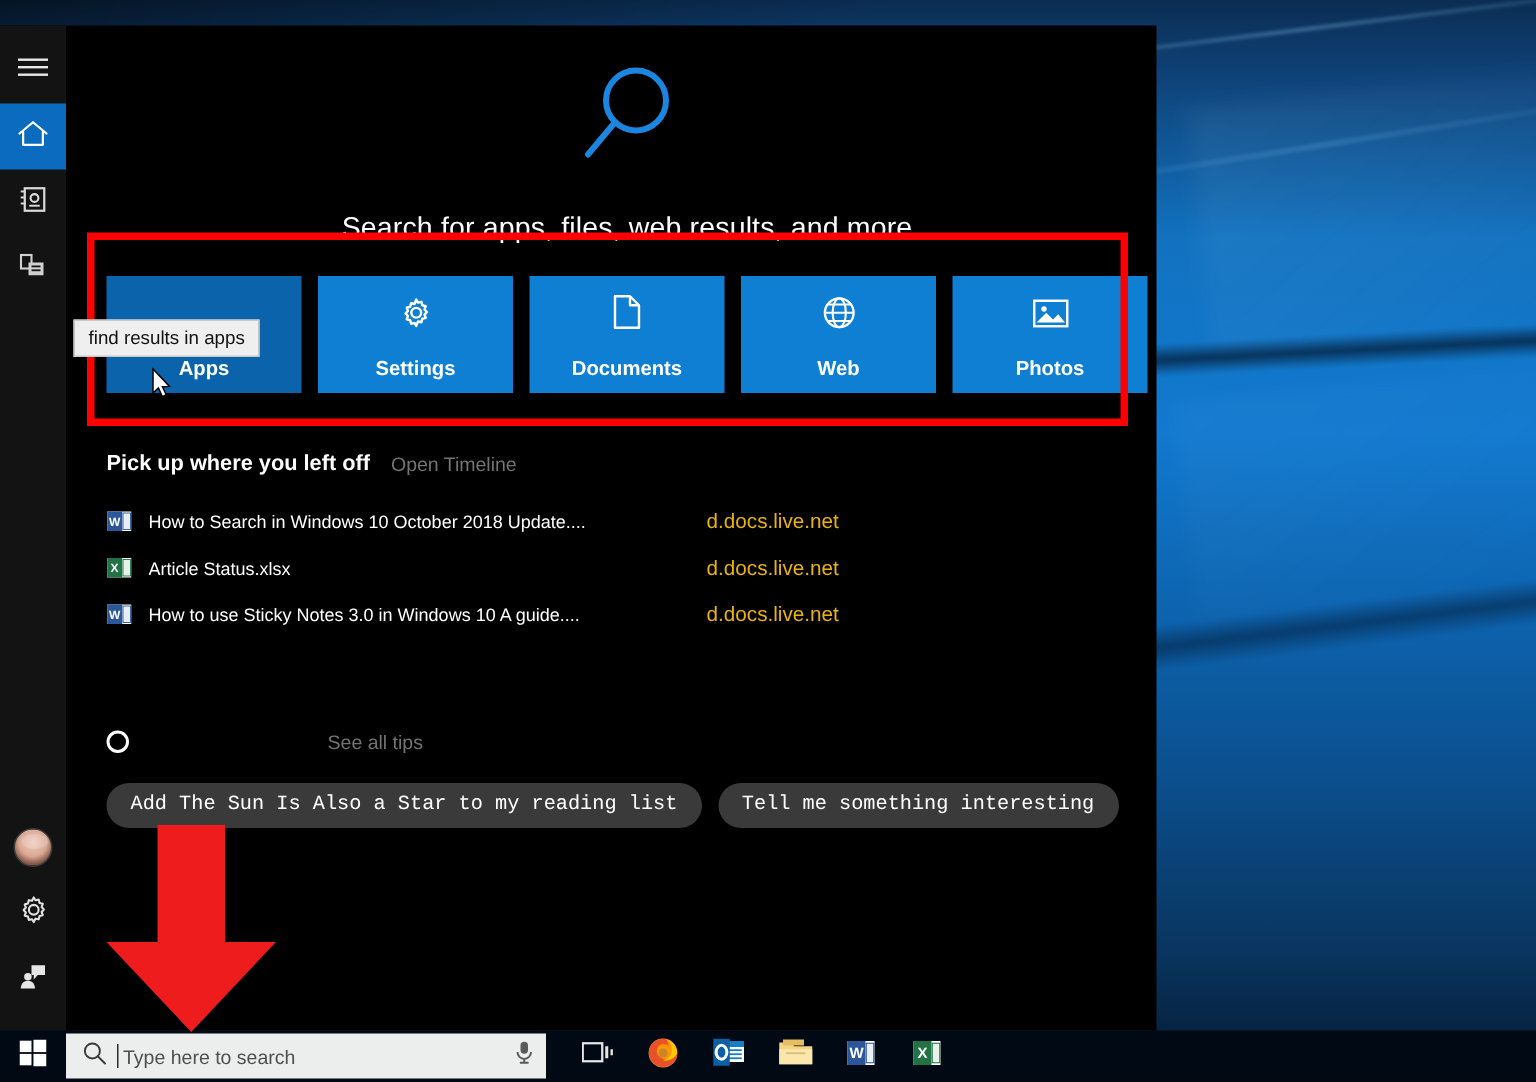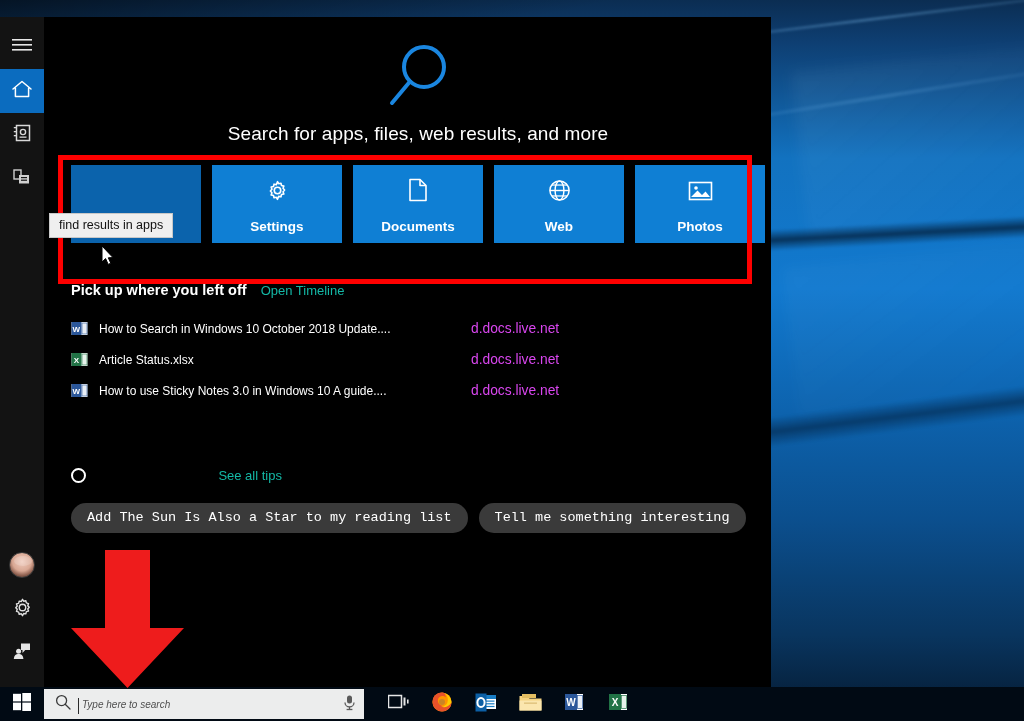--- a/index.html
+++ b/index.html
@@ -74,21 +74,21 @@
     content: ""; position: absolute; left: 4px; top: 3px; width: 18px; height: 10px;
     border-radius: 50%; background: rgba(255,255,255,0.18);
   }
 
   
   .content { flex: 1 1 auto; position: relative; }
 
   .hero { padding-top: 26px; text-align: center; }
   .hero-icon { display: block; margin: 0 auto; }
   .hero-text {
-    margin-top: 2px;
+    margin-top: 20px;
     color: #ffffff; font-size: 19px; font-weight: 400; letter-spacing: .1px;
   }
 
   
   .tiles {
     display: flex; gap: 11px;
     padding: 0 27px;
     margin-top: 20px;
   }
   .tile {
@@ -118,34 +118,34 @@
   
   .cursor { position: absolute; left: 101px; top: 245px; z-index: 10; }
 
   
   .section { padding: 0 27px; }
   .sec-head {
     display: flex; align-items: center; gap: 14px;
     color: #ffffff;
   }
   .sec-title { font-size: 14.5px; font-weight: bold; }
-  .sec-link { font-size: 13px; color: #14b8a6; }
+  .sec-link { font-size: 13px; color: #737373; }
 
   .timeline { margin-top: 15px; }
   .tl-row {
     display: flex; align-items: center;
     height: 31px;
   }
   .tl-icon { width: 17px; height: 17px; margin-right: 11px; flex: 0 0 17px; }
   .tl-name {
     color: #ffffff; font-size: 12px;
     width: 372px; flex: 0 0 372px;
     overflow: hidden; white-space: nowrap;
   }
-  .tl-src { color: #d946ef; font-size: 13.8px; }
+  .tl-src { color: #eab308; font-size: 13.8px; }
 
   .help-head {
     display: flex; align-items: center; gap: 11px;
     margin-top: 61px;
   }
   .cortana-ring {
     width: 15px; height: 15px; border-radius: 50%;
     border: 2.4px solid #ffffff; flex: 0 0 15px;
   }
   .chips { display: flex; gap: 11px; margin-top: 20px; font-family: Liberation Mono, monospace; }
@@ -181,23 +181,22 @@
   }
   .tb-search {
     width: 320px; height: 30px; margin-left: 0;
     background: #eceded;
     display: flex; align-items: center;
     padding: 0 7px 0 11px;
   }
   .tb-search-icon { flex: 0 0 auto; color: #333; }
   .tb-search-text {
     flex: 1 1 auto; margin-left: 11px;
-    color: #4f4f4f; font-size: 10px;
+    color: #4f4f4f; font-size: 13px;
     position: relative;
-    font-style: italic;
   }
   .tb-search-text::before {
     content: ""; position: absolute; left: -4px; top: -1px;
     width: 1px; height: 16px; background: #2b2b2b;
   }
   .tb-mic { flex: 0 0 auto; }
   .tb-icons { display: flex; align-items: center; gap: 0; margin-left: 12px; }
   .tb-item {
     width: 44px; height: 34px;
     display: flex; align-items: center; justify-content: center;

